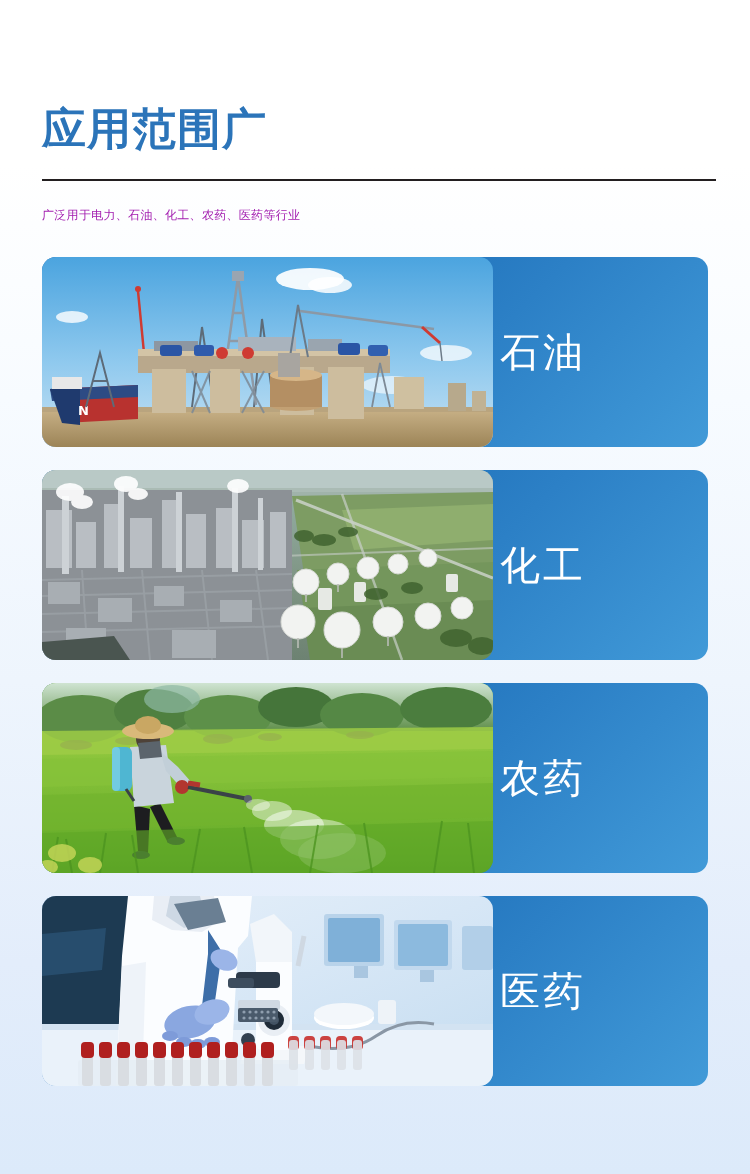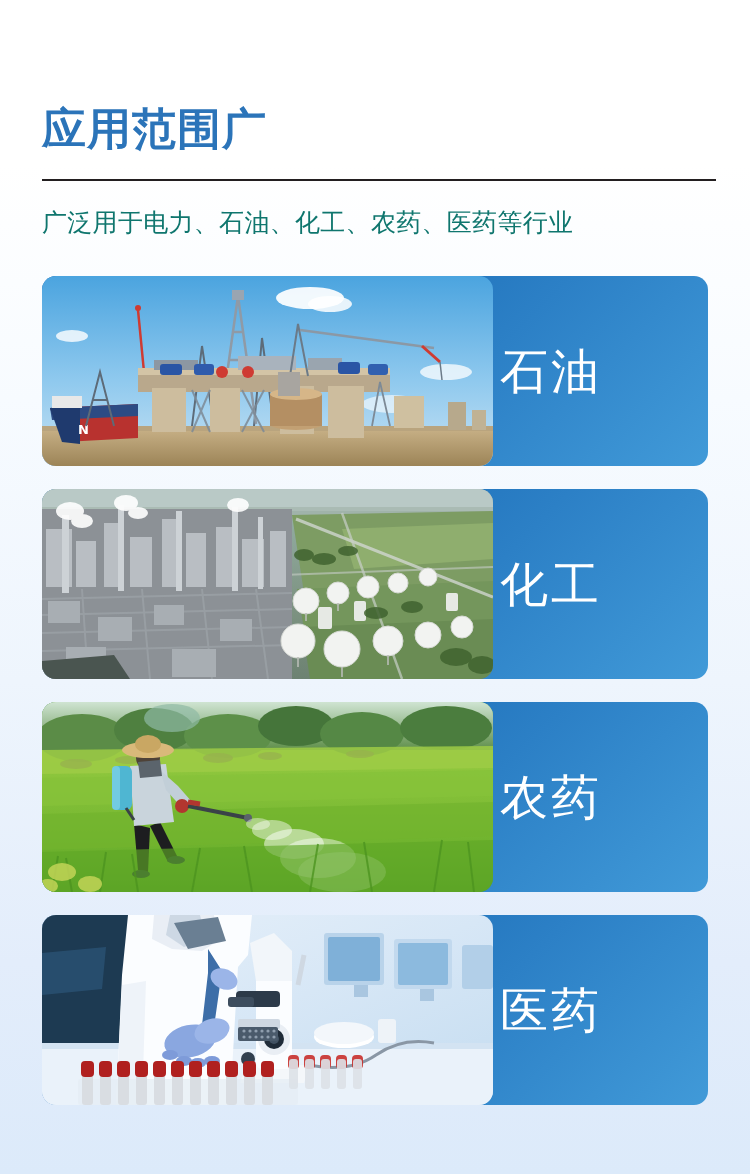--- a/index.html
+++ b/index.html
@@ -33,25 +33,25 @@
 
   .title-divider {
     margin-top: 26px;
     width: 674px;
     height: 2px;
     background: #231f20;
   }
 
   .page-subtitle {
     margin-top: 26px;
-    font-size: 25px;
+    font-size: 12px;
     line-height: 1.4;
-    color: #0f766e;
+    color: #a21caf;
     letter-spacing: 0.3px;
-    font-family: Liberation Mono, monospace;
+    font-family: Liberation Serif, serif;
   }
 
   
   .card-list {
     margin-top: 34px;
     padding: 0 42px;
     display: flex;
     flex-direction: column;
     gap: 23px;
   }
@@ -69,21 +69,21 @@
     border-radius: 14px;
     background: linear-gradient(135deg, #135fab 0%, #1b6cb6 30%, #2c80c6 62%, #419ad8 100%);
     display: flex;
     align-items: center;
     justify-content: flex-end;
     overflow: hidden;
   }
 
   .card-label {
     color: #ffffff;
-    font-size: 48px;
+    font-size: 40px;
     line-height: 1;
     letter-spacing: 3px;
     width: 216px;
     text-align: left;
     padding-left: 8px;
     font-family: "DejaVu Sans", "Liberation Sans", sans-serif;
   }
 
   
   .card-photo {

